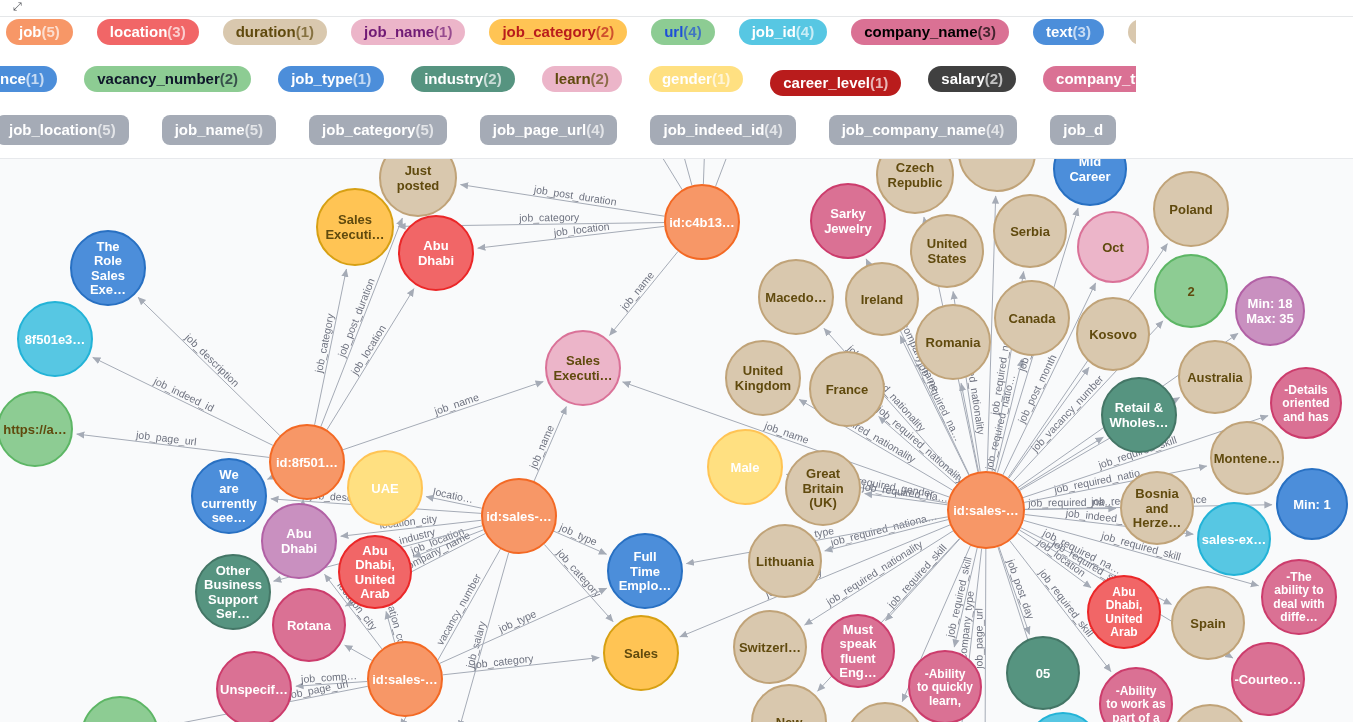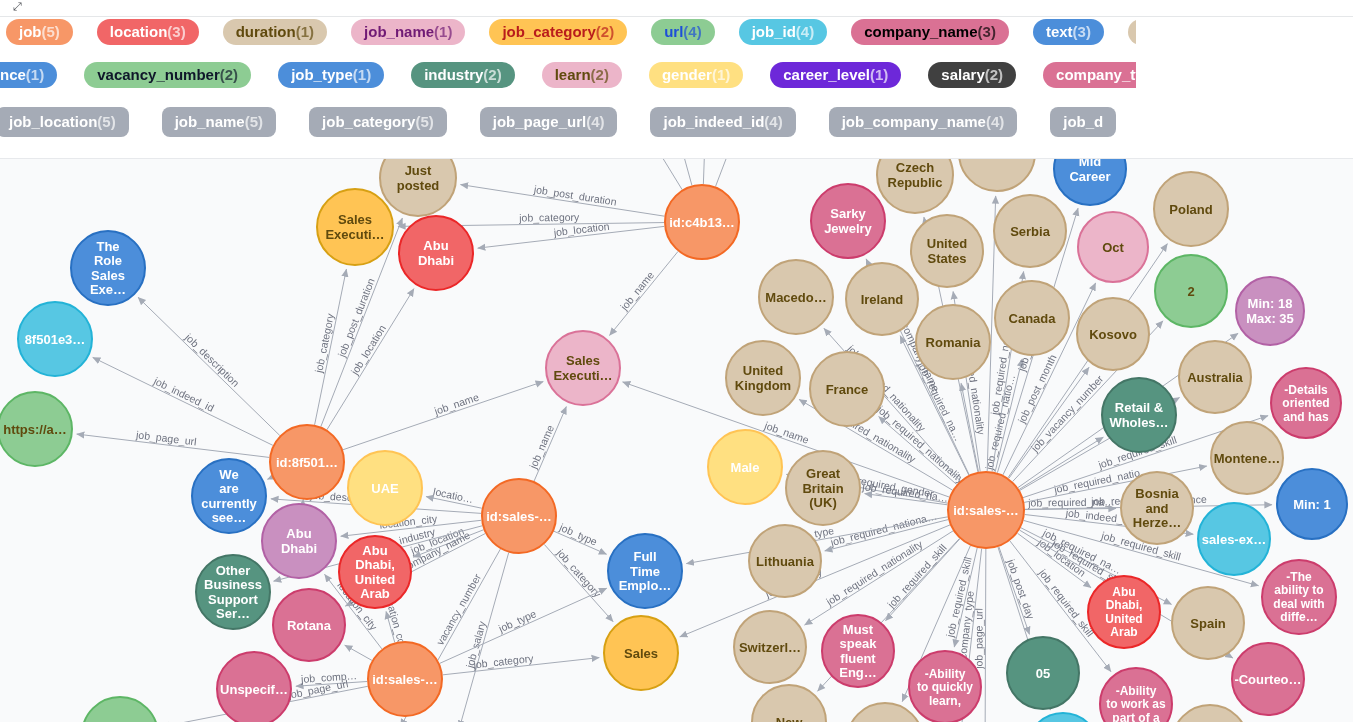--- a/index.html
+++ b/index.html
@@ -38,21 +38,21 @@
       <span class="pill" style="background: rgb(76, 142, 218); color: rgb(255, 255, 255);"><span>text</span><span class="cnt">(3)</span></span>
       <span class="pill" style="background: rgb(217, 200, 174); color: rgb(96, 74, 14);"><span>nationality</span><span class="cnt">(19</span></span>
     </div>
   <div class="row row2">
       <span class="pill" style="background: rgb(76, 142, 218); color: rgb(255, 255, 255);"><span>nce</span><span class="cnt">(1)</span></span>
       <span class="pill" style="background: rgb(141, 204, 147); color: #0f172a;"><span>vacancy_number</span><span class="cnt">(2)</span></span>
       <span class="pill" style="background: rgb(76, 142, 218); color: rgb(255, 255, 255);"><span>job_type</span><span class="cnt">(1)</span></span>
       <span class="pill" style="background: rgb(86, 148, 128); color: rgb(255, 255, 255);"><span>industry</span><span class="cnt">(2)</span></span>
       <span class="pill" style="background: rgb(236, 181, 201); color: rgb(96, 74, 14);"><span>learn</span><span class="cnt">(2)</span></span>
       <span class="pill" style="background: rgb(255, 224, 129); color: rgb(255, 255, 255);"><span>gender</span><span class="cnt">(1)</span></span>
-      <span class="pill" style="background: #6d28d9; color: rgb(255, 255, 255);"><span>career_level</span><span class="cnt">(1)</span></span>
+      <span class="pill" style="background: #b91c1c; color: rgb(255, 255, 255); margin-top: 8px;"><span>career_level</span><span class="cnt">(1)</span></span>
       <span class="pill" style="background: #404040; color: rgb(255, 255, 255);"><span>salary</span><span class="cnt">(2)</span></span>
       <span class="pill" style="background: rgb(218, 113, 148); color: rgb(255, 255, 255);"><span>company_type</span><span class="cnt">(2)</span></span>
       <span class="pill" style="background: rgb(86, 148, 128); color: rgb(255, 255, 255); font-style: italic;"><span>day</span><span class="cnt"></span></span>
     </div>
   <div class="row row3">
       <span class="pill rel"><span>job_location</span><span class="cnt">(5)</span></span>
       <span class="pill rel"><span>job_name</span><span class="cnt">(5)</span></span>
       <span class="pill rel"><span>job_category</span><span class="cnt">(5)</span></span>
       <span class="pill rel"><span>job_page_url</span><span class="cnt">(4)</span></span>
       <span class="pill rel"><span>job_indeed_id</span><span class="cnt">(4)</span></span>

